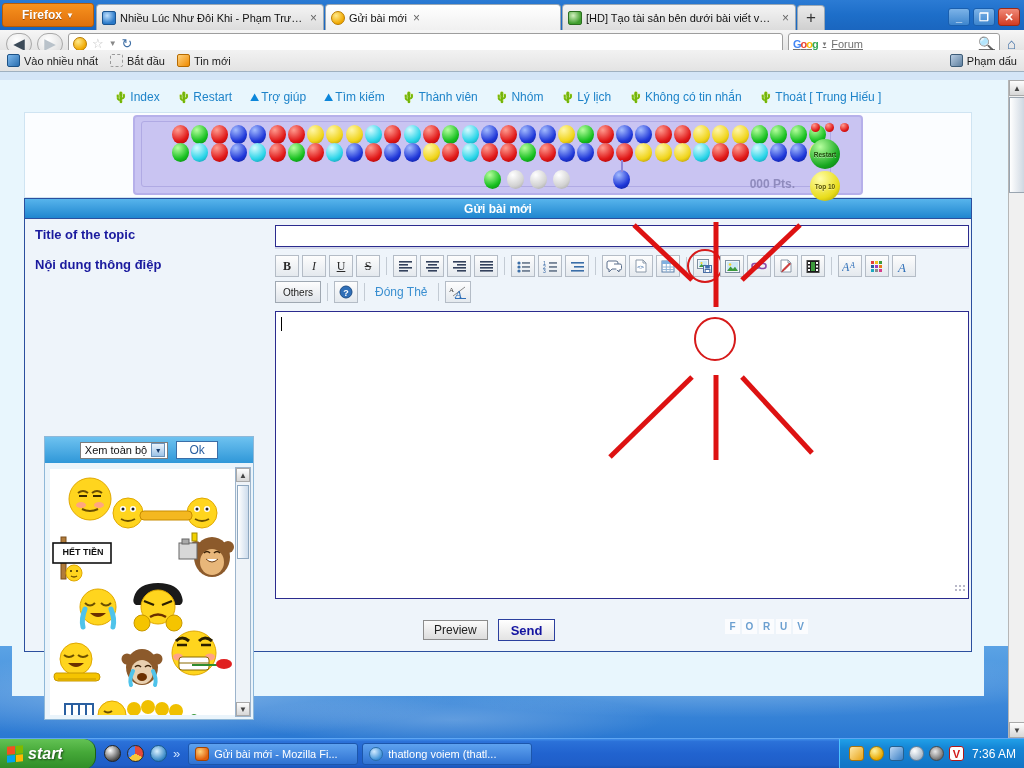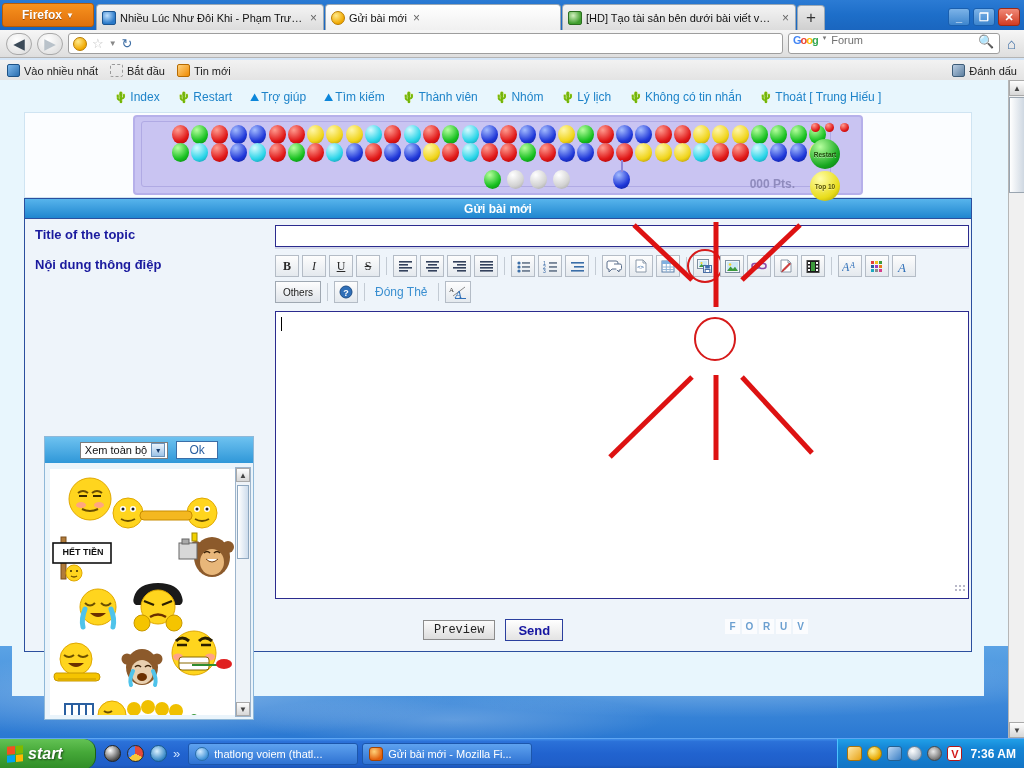--- a/index.html
+++ b/index.html
@@ -81,30 +81,30 @@
   }
   .navbtn.fwd { color:#b9c2ca; }
   .urlbar {
     flex:1 1 auto; height:21px; background:#fff; border:1px solid #9e9e9e;
     border-radius:3px; display:flex; align-items:center; padding:0 4px; gap:5px;
     font-size:11px; color:#222;
   }
   .urlbar .url-text { flex:1 1 auto; white-space:nowrap; overflow:hidden; }
   .searchbar {
     width:212px; height:21px; background:#fff; border:1px solid #9e9e9e;
-    border-radius:3px; display:flex; padding:0 4px; gap:5px;
-    font-size:11px; color:#707070;
+    border-radius:3px; display:flex; align-items:center; padding:0 4px; gap:5px;
+    font-size:11px; color:#707070;text-decoration:underline;
   }
   .g-logo { font-weight:bold; font-size:11px; letter-spacing:-1px; }
   .g-logo span:nth-child(1){color:#4285f4}.g-logo span:nth-child(2){color:#ea4335}
   .g-logo span:nth-child(3){color:#fbbc05}.g-logo span:nth-child(4){color:#34a853}
   .home-icon { font-size:15px; color:#3f6fa5; padding:0 2px;}
 
   .bookmarkbar {
-    position:absolute; left:0; top:60px; width:1024px; height:22px;
+    position:absolute; left:0; top:50px; width:1024px; height:22px;
     background: linear-gradient(to bottom,#f2f2f2,#e3e3e3);
     border-bottom:1px solid #9fb0c0;
     display:flex;align-items:center; gap:12px; padding:0 7px; font-size:11px; color:#1a1a1a;
   }
   .bm { display:flex; align-items:center; gap:4px; white-space:nowrap;}
   .bm-ico { width:13px;height:13px;border-radius:2px; display:inline-block; }
   .ico-blue { background:linear-gradient(135deg,#7fb9ec,#2b6fb0); border:1px solid #1d5286;}
   .ico-folder { background:transparent; border:1px dashed #9a9a9a;}
   .ico-rss { background:linear-gradient(135deg,#ffd27f,#f08a00); border:1px solid #b66a00;}
   .ico-star { background:linear-gradient(135deg,#b9cde3,#5d7f9f); border:1px solid #3d5c78;}
@@ -302,21 +302,21 @@
     background:linear-gradient(to right,#ffffff,#cddcec); border:1px solid #8fa8c0;}
 
   
   .form-actions {
     display:flex; align-items:center; gap:10px; padding:10px 0 10px 398px;
     position:relative;
   }
   .btn-grey {
     height:20px; padding:8px 10px; border:1px solid #8c8c8c;
     background:linear-gradient(to bottom,#fbfbfb,#dcdcdc);
-    font-size:12px; color:#222; display:flex;align-items:center;font-family:Liberation Mono, monospace;
+    font-size:12px; color:#222; display:flex;align-items:center;
   }
   .btn-send {
     height:22px; padding:0 12px; border:1px solid #2b3f9e;
     background:linear-gradient(to bottom,#ffffff,#e3e3e3);
     font-size:13px; font-weight:bold; color:#1414a0; display:flex;align-items:center;
   }
   .forum-logo {
     position:absolute; left:700px; top:10px; display:flex; gap:2px;
   }
   .forum-logo span {
@@ -368,21 +368,21 @@
     background:linear-gradient(to bottom,#21a0e8 0%,#1586d6 30%,#1273c4 100%);
     border-left:1px solid #4cc2ff;
   }
   .tray-ico { width:15px;height:15px; border-radius:3px;}
   .tr-mail{background:linear-gradient(135deg,#ffe9a8,#e8a317);border:1px solid #a9720a;}
   .tr-smile{background:radial-gradient(circle at 35% 30%,#fff3a0,#e8a800 70%);border:1px solid #a87c00;border-radius:8px;}
   .tr-net{background:linear-gradient(135deg,#bcd8f5,#3b7fc4);border:1px solid #27608f;}
   .tr-bot{background:radial-gradient(circle at 35% 30%,#ffffff,#a8b8c8 72%);border:1px solid #6f8093;border-radius:8px;}
   .tr-vol{background:radial-gradient(circle at 40% 35%,#e8e8e8,#707070 74%);border:1px solid #4a4a4a;border-radius:8px;}
   .tr-v{background:#fff;border:1px solid #b01818;color:#d21a1a;font-weight:bold;font-size:11px;display:flex;align-items:center;justify-content:center;}
-  #clock { color:#fff; font-size:12px; padding-left:3px;font-weight:bold; }
+  #clock { color:#fff; font-size:12px; padding-left:3px; }
 </style>
 </head>
 <body>
 
 <div id="browser-window">
 
   <div class="tabstrip">
     <div class="ff-button">
       <span>Firefox</span>
       <span style="font-size:8px;">▼</span>
@@ -441,21 +441,21 @@
     <div class="bm">
       <span class="bm-ico ico-folder"></span>
       <span>Bắt đầu</span>
     </div>
     <div class="bm">
       <span class="bm-ico ico-rss"></span>
       <span>Tin mới</span>
     </div>
     <div class="bm bm-right">
       <span class="bm-ico ico-star"></span>
-      <span>Đánh dấu</span>
+      <span>Phạm dấu</span>
     </div>
   </div>
 
   <div id="page-viewport">
 
     <div id="page-body">
       <div class="water"></div>
 
       <div class="forum-sheet">
 
@@ -1018,26 +1018,26 @@
   </div>
 
   <div class="quicklaunch">
     <span class="ql ql-op"></span>
     <span class="ql ql-ch"></span>
     <span class="ql ql-ie"></span>
     <span class="ql-more">»</span>
   </div>
 
   <div class="taskitem">
+    <span class="ti-ico ti-ff"></span>
+    <span class="ti-label">Gửi bài mới - Mozilla Fi...</span>
+  </div>
+  <div class="taskitem">
     <span class="ti-ico ti-ym"></span>
     <span class="ti-label">thatlong voiem (thatl...</span>
-  </div>
-  <div class="taskitem">
-    <span class="ti-ico ti-ff"></span>
-    <span class="ti-label">Gửi bài mới - Mozilla Fi...</span>
   </div>
 
   <div id="tray">
     <span class="tray-ico tr-mail"></span>
     <span class="tray-ico tr-smile"></span>
     <span class="tray-ico tr-net"></span>
     <span class="tray-ico tr-bot"></span>
     <span class="tray-ico tr-vol"></span>
     <span class="tray-ico tr-v">V</span>
     <span id="clock">7:36 AM</span>

